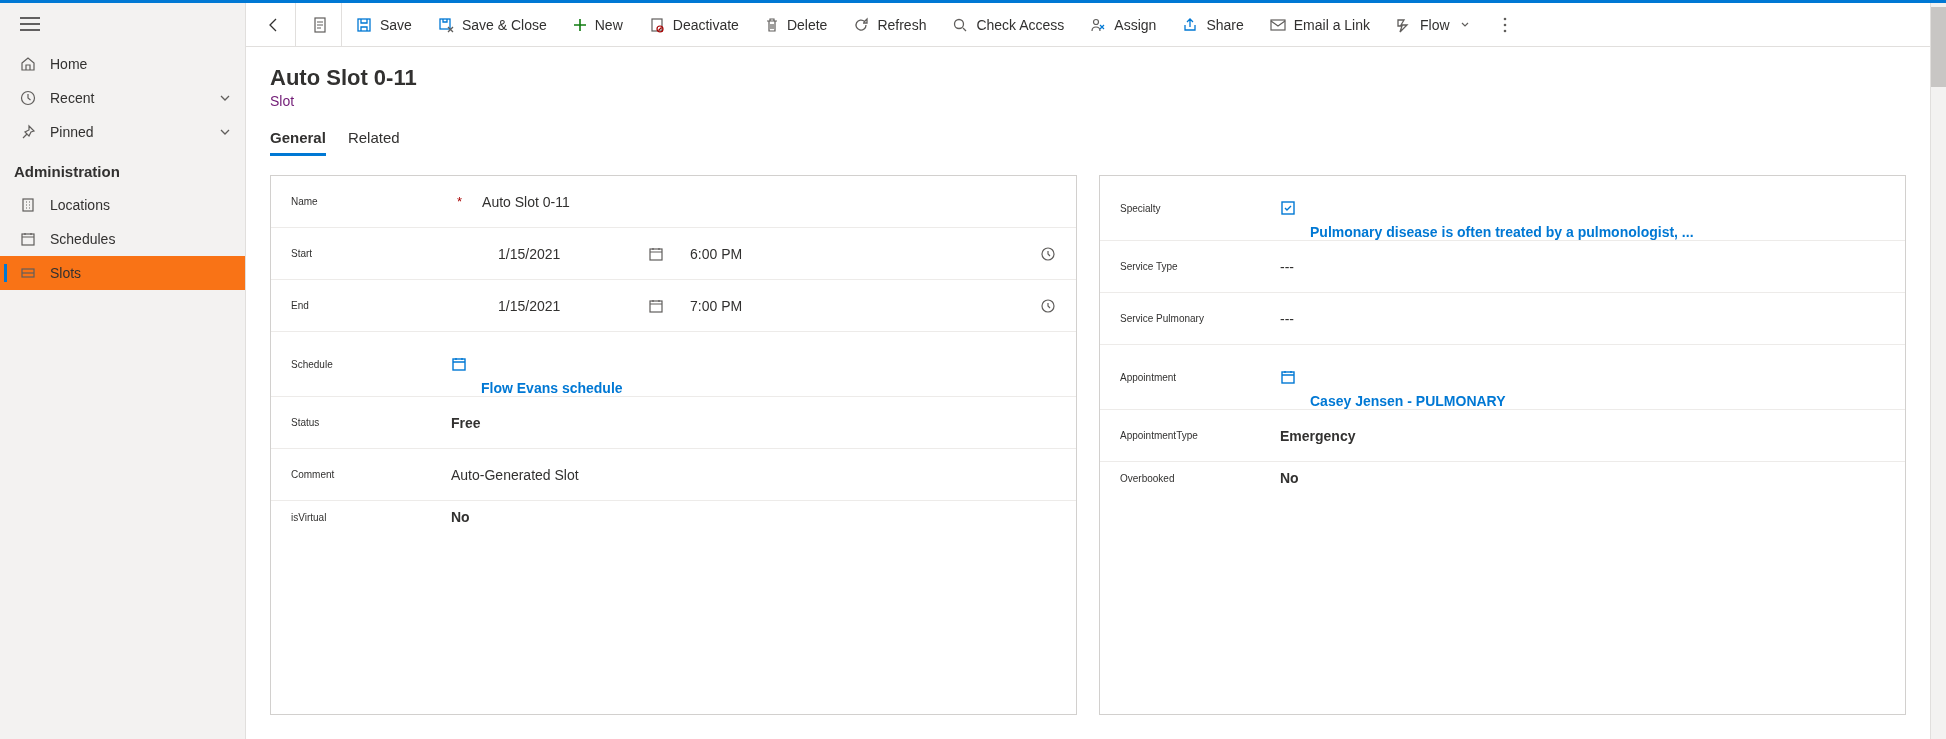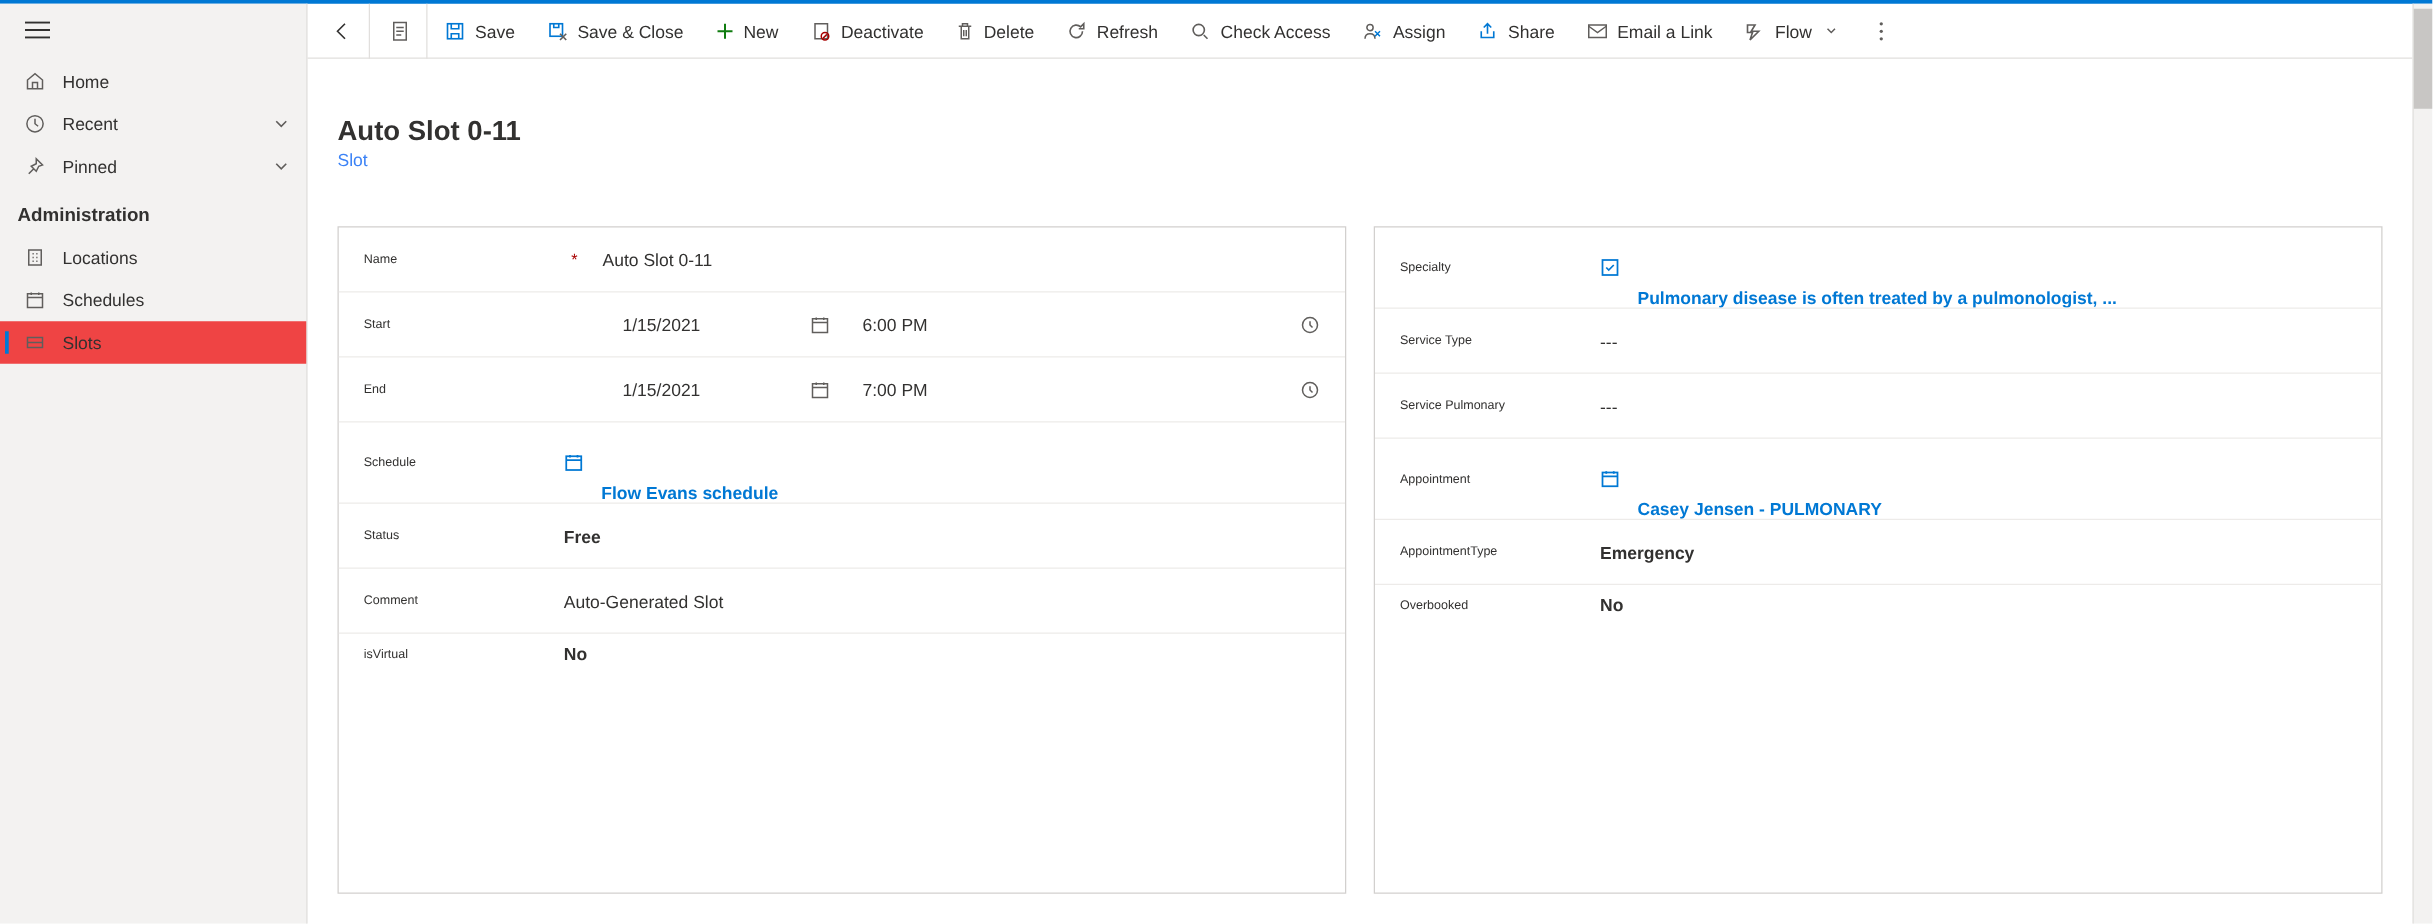--- a/index.html
+++ b/index.html
@@ -13,37 +13,37 @@
 
   
   .sidebar { width: 246px; background: #f3f2f1; border-right: 1px solid #e1dfdd; display: flex; flex-direction: column; }
   .hamburger-row { padding: 14px 20px 10px 20px; }
   .hamburger { width: 20px; height: 16px; cursor: pointer; display:inline-block; }
   .hamburger svg { display:block; }
 
   .nav-item { display:flex; align-items:center; gap:14px; padding: 9px 14px 9px 20px; cursor:pointer; font-size:14px; color:#323130; position:relative; }
   .nav-item .chevron { margin-left:auto; color:#605e5c; }
   .nav-section-title { padding: 14px 14px 8px 14px; font-size:15px; font-weight:600; color:#323130; }
-  .nav-item.active { background:#ef4444;align-items:flex-end; }
+  .nav-item.active { background:#f97316;align-items:flex-end; }
   .nav-item.active::before { content:""; position:absolute; left:4px; top:8px; bottom:8px; width:3px; background:#0078d4; }
 
   
-  .main { flex:1; display:flex; flex-direction:column; min-width:0;gap:27px; }
+  .main { flex:1; display:flex; flex-direction:column; min-width:0; }
 
   
   .cmdbar { display:flex; align-items:center; height:44px; border-bottom:1px solid #e1dfdd; padding:0 6px; gap:2px; }
   .cmdbar .iconcell { width:44px; height:44px; display:flex; align-items:center; justify-content:center; border-right:1px solid #e1dfdd; cursor:pointer; }
   .cmdbtn { display:flex; align-items:center; gap:8px; padding:0 12px; height:44px; font-size:14px; color:#323130; cursor:pointer; white-space:nowrap; }
   .cmd-chevron { margin-left:2px; color:#605e5c; }
   .cmdbar .kebab { margin-left:6px; width:30px; display:flex; align-items:center; justify-content:center; cursor:pointer; }
 
   
   .record-header { padding: 18px 24px 0 24px; }
   .record-title { font-size:22px; font-weight:600; color:#323130; }
-  .record-subtitle { font-size:14px; color:#3b82f6; margin-top:2px; }
+  .record-subtitle { font-size:14px; color:#701a75; margin-top:2px; }
 
   
   .tabs { display:flex; gap:22px; padding: 20px 24px 0 24px; border-bottom:1px solid transparent; }
   .tab { font-size:15px; color:#323130; padding-bottom:10px; cursor:pointer; position:relative; }
   .tab.active { font-weight:600; }
   .tab.active::after { content:""; position:absolute; left:0; right:0; bottom:0; height:3px; background:#0078d4; }
 
   
   .form-panels { display:flex; gap:22px; padding:18px 24px 24px 24px; overflow:auto; flex:1; }
   .panel { border:1px solid #d2d0ce; flex:1; min-width:0; padding:0; }
@@ -274,20 +274,24 @@
             <circle cx="2" cy="14" r="1.3"></circle>
           </svg>
       </div>
     </div>
 
     <div class="record-header">
       <div class="record-title">Auto Slot 0-11</div>
       <div class="record-subtitle">Slot</div>
     </div>
 
+    <div class="tabs">
+      <div class="tab active">General</div>
+      <div class="tab">Related</div>
+    </div>
 
     <div class="form-panels">
 
       <div class="panel">
 
         <div class="row">
           <div class="label">
             <span>Name</span>
           </div>
           <span class="req">*</span>

